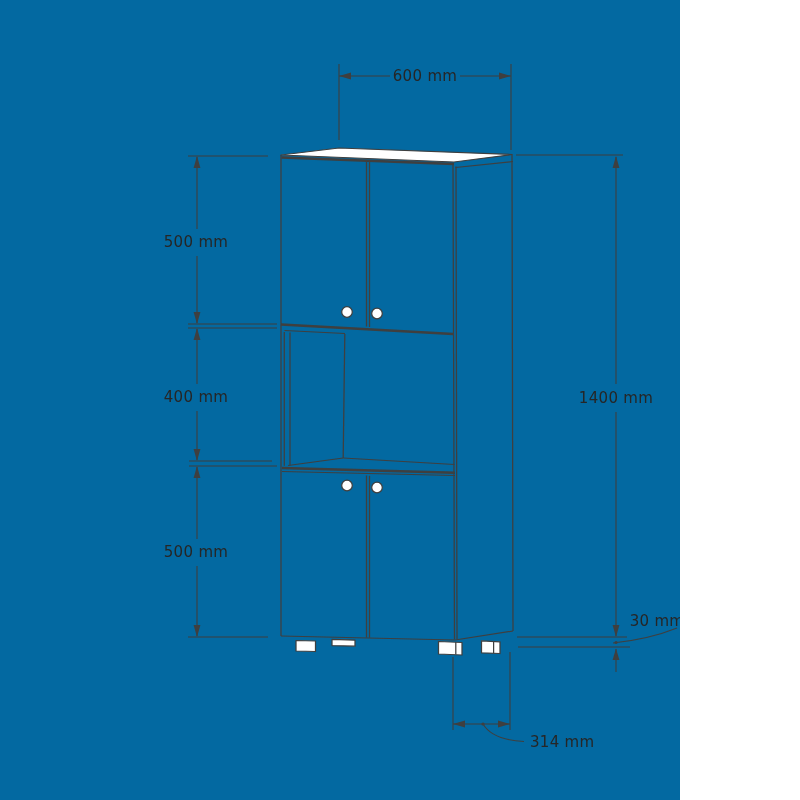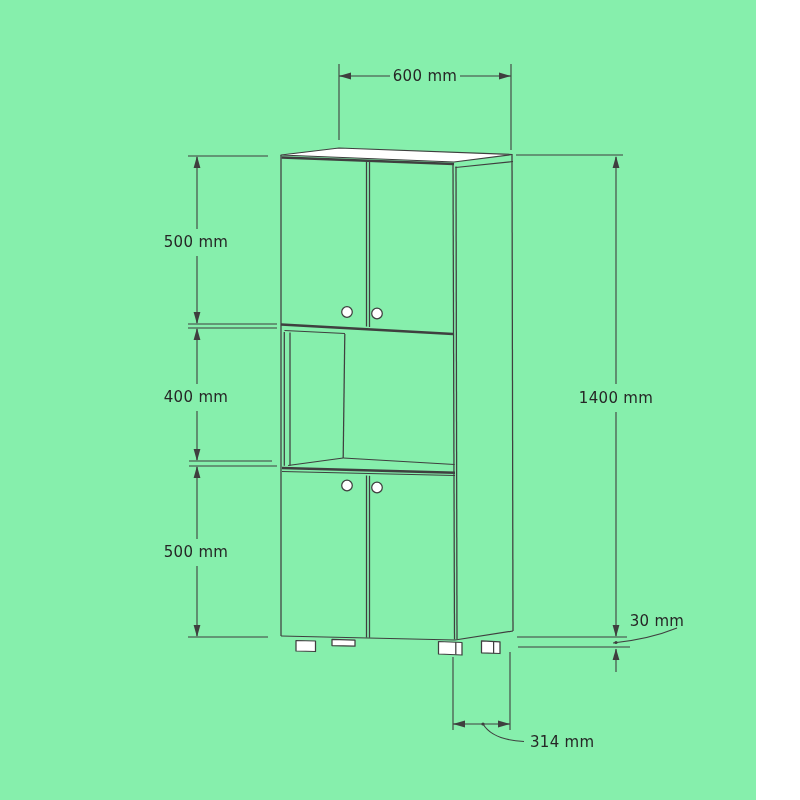--- a/index.html
+++ b/index.html
@@ -1,16 +1,16 @@
 <!DOCTYPE html>
 <html><head>
 <meta charset="utf-8">
 <style>
   html,body{margin:0;padding:0;background:#ffffff;}
-  .stage{width:756px;height:800px;background:#86efac;position:relative;overflow:hidden;}
+  .stage{width:680px;height:800px;background:#0369a1;position:relative;overflow:hidden;}
   svg{display:block;}
   .cab{stroke:#3f3f3f;stroke-width:1.25;fill:none;stroke-linejoin:round;stroke-linecap:butt;}
   .cab-fill{stroke:#3f3f3f;stroke-width:1.25;fill:#ffffff;stroke-linejoin:round;}
   .band{stroke:#3f3f3f;stroke-width:2.4;fill:none;}
   .dim{stroke:#3f3f3f;stroke-width:1.1;fill:none;}
   .arrow{fill:#3f3f3f;stroke:none;}
   .dot{fill:#3f3f3f;stroke:none;}
   .lbl{font-family:"DejaVu Sans","Liberation Sans",sans-serif;font-size:15px;fill:#262626;letter-spacing:0.3px;}
 </style>
 </head>

